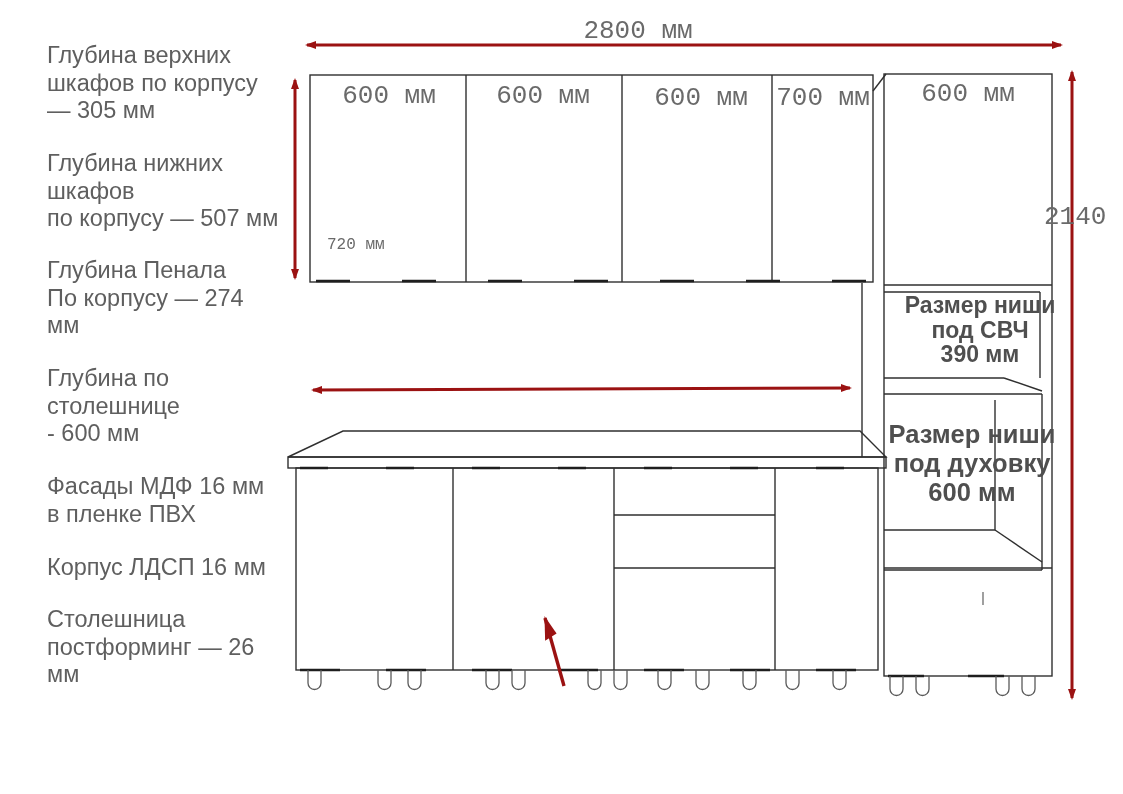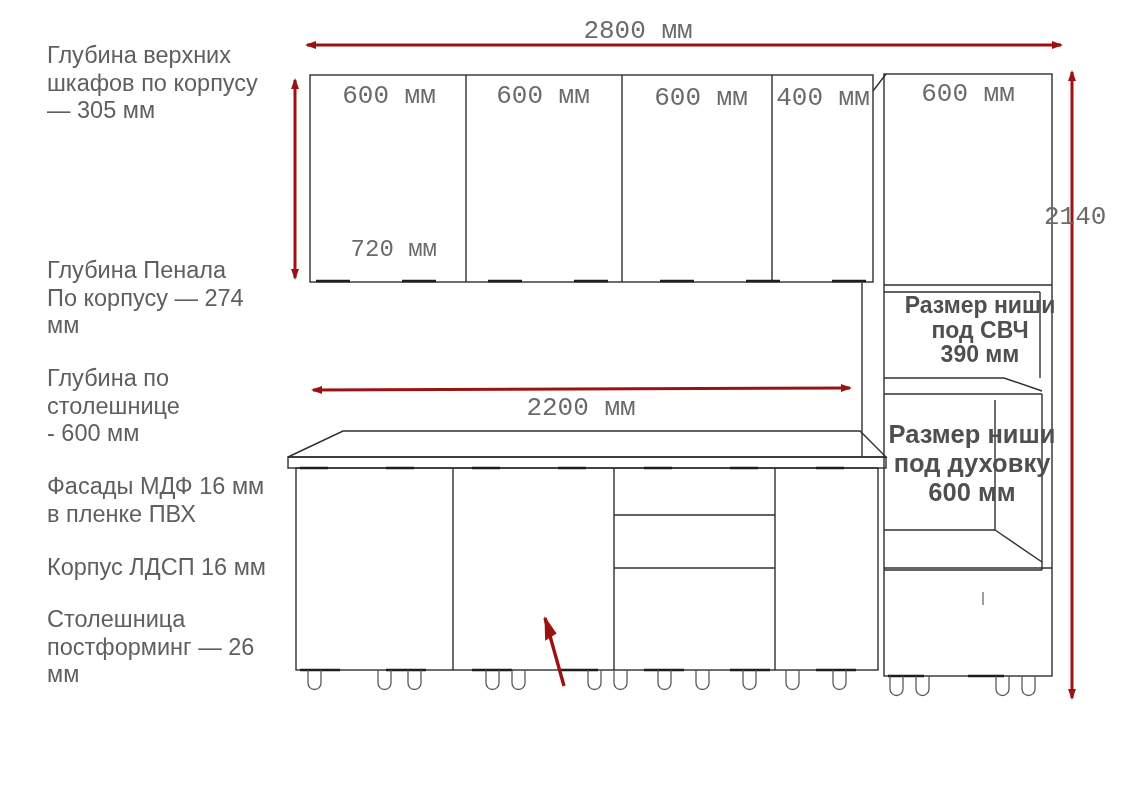--- a/index.html
+++ b/index.html
@@ -107,44 +107,46 @@
       <line x1="295" y1="80" x2="295" y2="278" marker-start="url(#ah-start)" marker-end="url(#ah-end)"></line>
       <line x1="313" y1="390" x2="850" y2="388" marker-start="url(#ah-start)" marker-end="url(#ah-end)"></line>
       <line x1="1072" y1="72" x2="1072" y2="698" marker-start="url(#ah-start)" marker-end="url(#ah-end)"></line>
       <line x1="564" y1="686" x2="545" y2="618" stroke-width="3.4" marker-end="url(#ah-big)"></line>
     </g>
   </svg>
 
   <div class="lbl left-note" style="top:42px">Глубина верхних
 шкафов по корпусу
 — 305 мм</div>
+  <div class="lbl left-note" style="top:150px">Глубина нижних
+шкафов
+по корпусу — 507 мм</div>
   <div class="lbl left-note" style="top:257px">Глубина Пенала
 По корпусу — 274
 мм</div>
   <div class="lbl left-note" style="top:365px">Глубина по
 столешнице
 - 600 мм</div>
   <div class="lbl left-note" style="top:473px">Фасады МДФ 16 мм
 в пленке ПВХ</div>
   <div class="lbl left-note" style="top:554px">Корпус ЛДСП 16 мм</div>
   <div class="lbl left-note" style="top:606px">Столешница
 постформинг — 26
 мм</div>
 
   <div class="lbl dim" style="left:538px;top:16px;width:200px">2800 мм</div>
 
   <div class="lbl dim" style="left:309px;top:81px;width:160px">600 мм</div>
   <div class="lbl dim" style="left:463px;top:81px;width:160px">600 мм</div>
   <div class="lbl dim" style="left:621px;top:83px;width:160px">600 мм</div>
-  <div class="lbl dim" style="left:743px;top:83px;width:160px">400 мм</div>
+  <div class="lbl dim" style="left:743px;top:83px;width:160px">700 мм</div>
   <div class="lbl dim" style="left:888px;top:79px;width:160px">600 мм</div>
 
-  <div class="lbl dim" style="left:327px;top:236px;width:110px;text-align:right;font-size:24px">720 мм</div>
+  <div class="lbl dim" style="left:327px;top:236px;width:110px;text-align:left;font-size:16px">720 мм</div>
 
-  <div class="lbl dim" style="left:481px;top:393px;width:200px">2200 мм</div>
 
   <div class="lbl dim" style="left:1044px;top:202px;width:110px;text-align:left">2140 мм</div>
 
   <div class="lbl niche" style="left:885px;top:293px;width:158px;font-size:23px;line-height:24.5px">Размер ниши
 под СВЧ
 390 мм</div>
   <div class="lbl niche" style="left:866px;top:420px;width:180px;font-size:25.5px;line-height:29px">Размер ниши
 под духовку
 600 мм</div>
 

